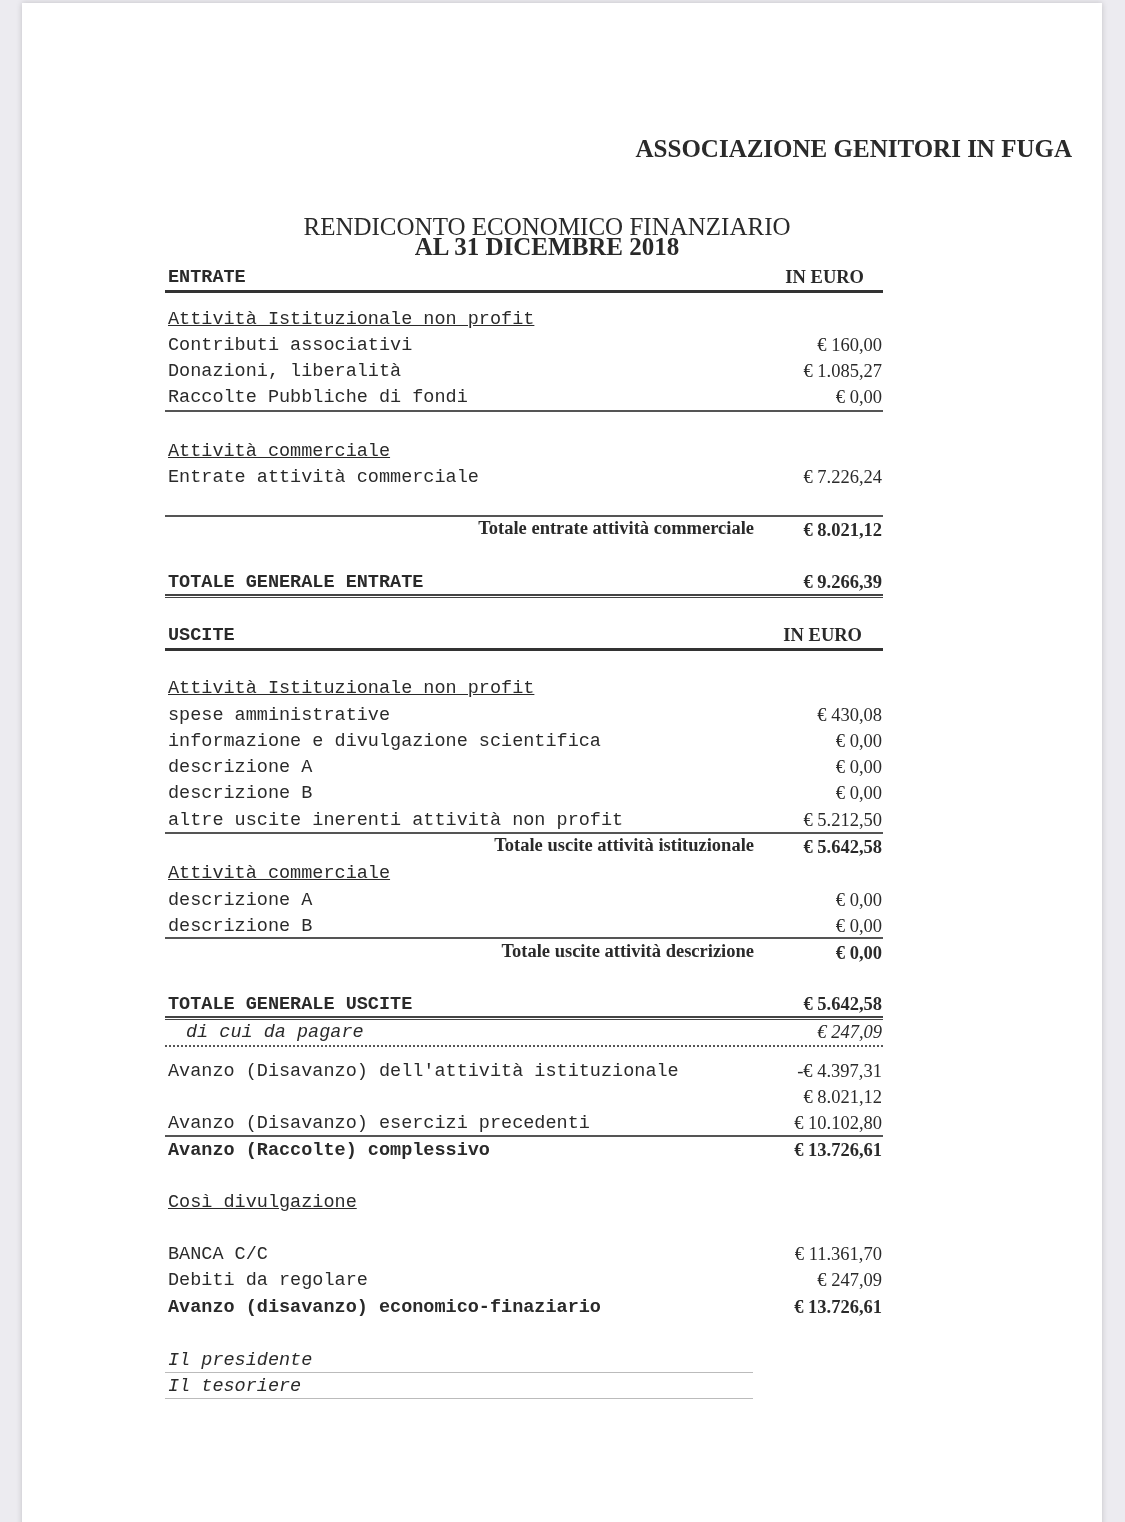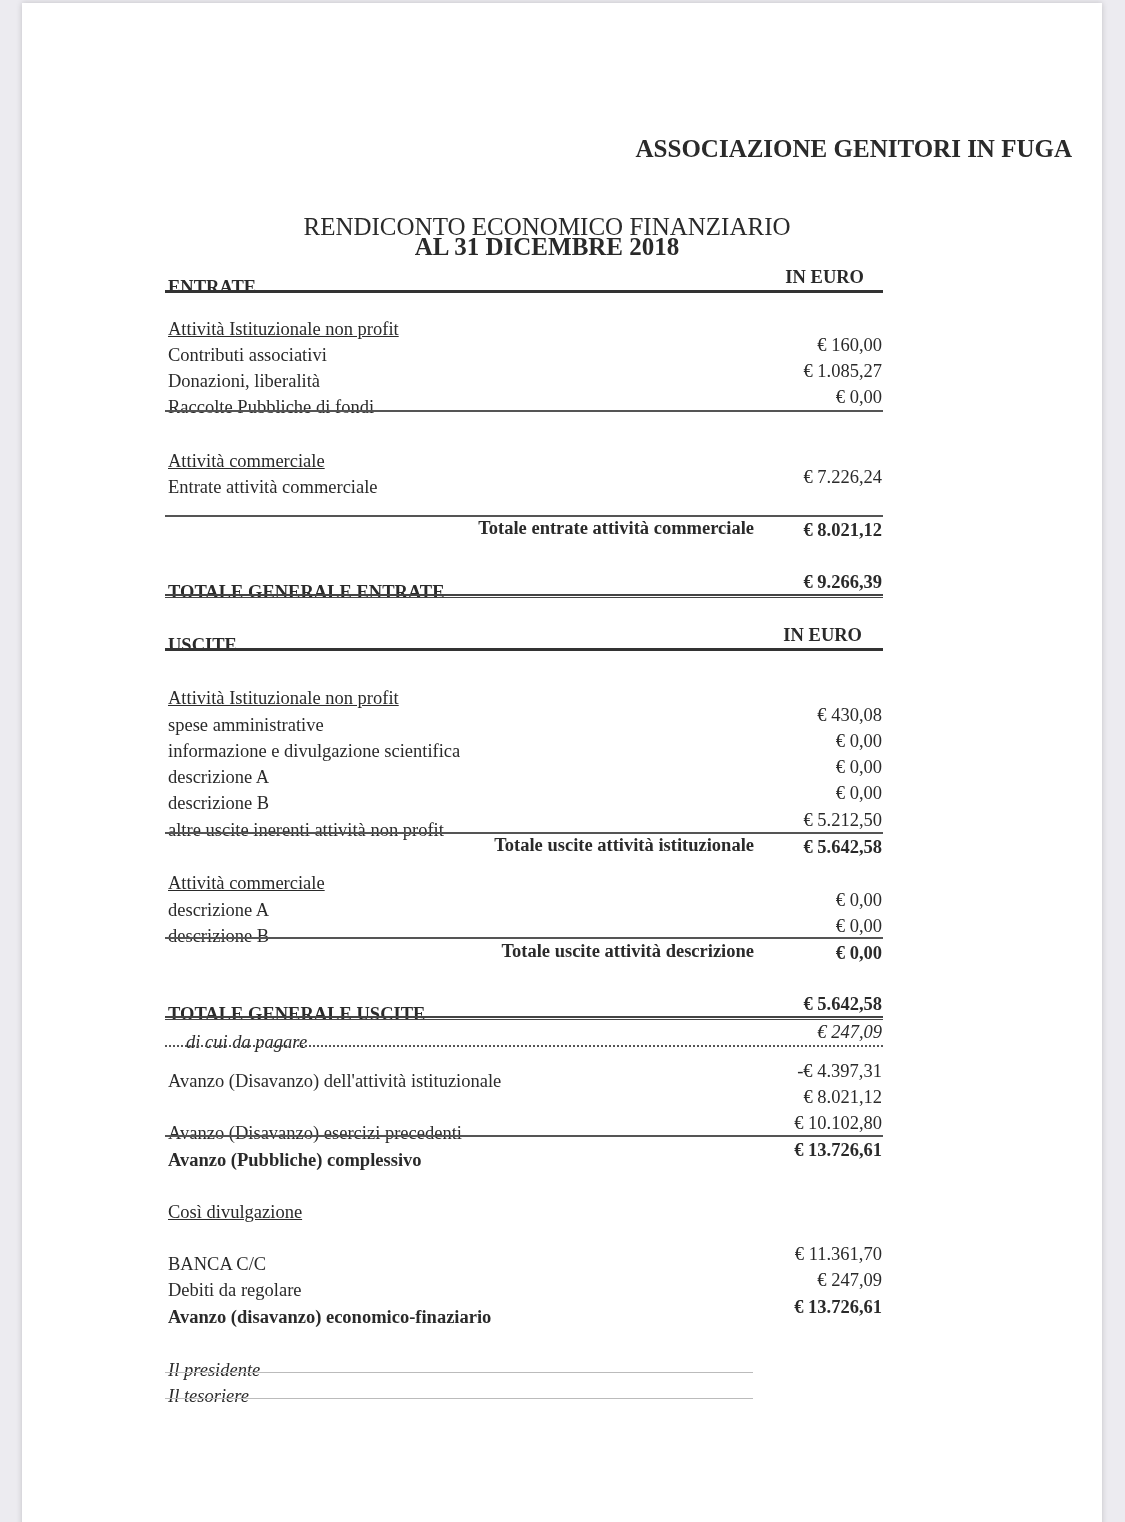--- a/index.html
+++ b/index.html
@@ -15,21 +15,21 @@
     background: #ffffff;
     box-shadow: 0 0 6px rgba(0,0,0,0.18);
   }
   .abs { position: absolute; }
   .title1 { left: 0; width: 1050px; top: 132px; text-align: right; font-size: 25px; font-weight: bold; }
   .title2 { left: 0; width: 1050px; top: 198px; text-align: center; font-size: 25px; font-weight: normal; margin-top: 12px; }
   .title3 { left: 0; width: 1050px; top: 230px; text-align: center; font-size: 25px; font-weight: bold; }
 
   .sechead { font-size: 19px; font-weight: bold; }
   .row { position: absolute; left: 146px; width: 714px; height: 26px; font-size: 18.5px; }
-  .row .lbl { position: absolute; left: 0; top: 12px; white-space: nowrap; }
+  .row .lbl { position: absolute; left: 0; top: 2px; white-space: nowrap; font-family: Liberation Mono, monospace; }
   .row .val { position: absolute; right: 0; top: 2px; white-space: nowrap; }
   .u { text-decoration: underline; }
   .b { font-weight: bold; }
   .i { font-style: italic; }
 
   .line { position: absolute; left: 143px; width: 718px; background: #333; }
   .thick { height: 3px; }
   .thin { height: 1px; background: #555; }
   .dbl { height: 4px; background: transparent; border-top: 2px solid #444; border-bottom: 1px solid #444; box-sizing: border-box; }
   .dotted { height: 0; border-top: 2px dotted #555; background: transparent; }
@@ -159,21 +159,21 @@
   </div>
   <div class="row" style="top:1082px">
     <span class="val">€ 8.021,12</span>
   </div>
   <div class="row" style="top:1108px">
     <span class="lbl">Avanzo (Disavanzo) esercizi precedenti</span>
     <span class="val">€ 10.102,80</span>
   </div>
   <div class="line thin" style="top:1132px;height:2px"></div>
   <div class="row b" style="top:1135px">
-    <span class="lbl">Avanzo (Pubbliche) complessivo</span>
+    <span class="lbl">Avanzo (Raccolte) complessivo</span>
     <span class="val">€ 13.726,61</span>
   </div>
 
   <div class="row" style="top:1187px">
     <span class="lbl u">Così divulgazione</span>
   </div>
   <div class="row" style="top:1239px">
     <span class="lbl">BANCA C/C</span>
     <span class="val">€ 11.361,70</span>
   </div>

